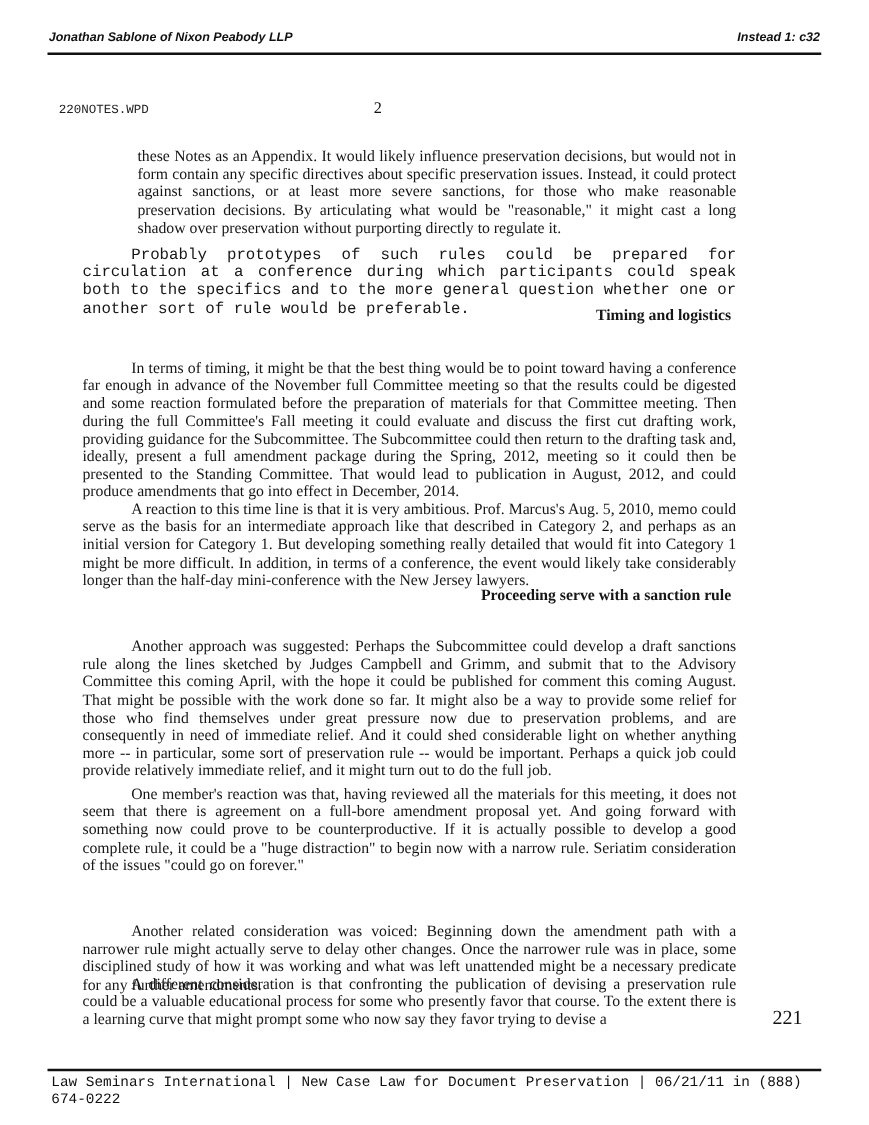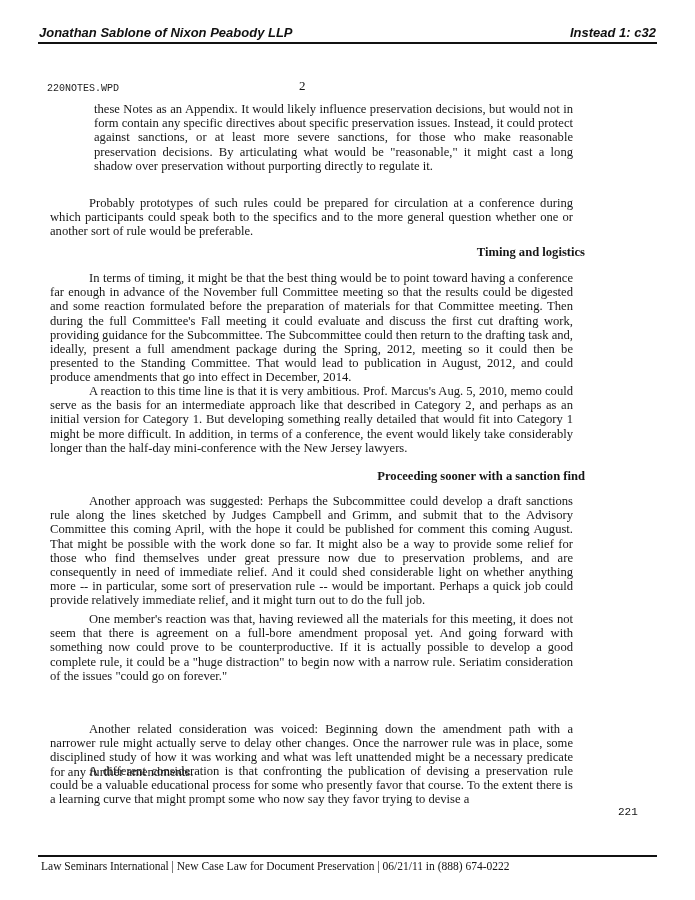--- a/index.html
+++ b/index.html
@@ -1,51 +1,51 @@
 <!DOCTYPE html>
 <html><head>
 <meta charset="utf-8">
 <style>
   html, body { margin: 0; padding: 0; background: #ffffff; }
   body { width: 695px; height: 900px; position: relative; overflow: hidden; color: #111; }
   .hdr { position: absolute; left: 38px; right: 38px; top: 24px; height: 18px;
          font-family: "Liberation Sans", sans-serif; font-weight: bold; font-style: italic;
-         font-size: 13px; border-bottom: 2px solid #111; }
+         font-size: 10px; border-bottom: 2px solid #111; }
   .hdr .l { position: absolute; left: 1px; top: 1px; }
   .hdr .r { position: absolute; right: 1px; top: 1px; }
   .fname { position: absolute; left: 47px; top: 83px; font-family: "Liberation Mono", monospace; font-size: 10px; color: #222; }
   .pgno { position: absolute; left: 299px; top: 78px; font-family: "Liberation Serif", serif; font-size: 13px; }
   .body { position: absolute; left: 56px; width: 517px; font-family: "Liberation Serif", serif;
           font-size: 12.6px; line-height: 14.2px; text-align: justify; color: #161616; }
-  .p { position: absolute; left: 0; width: 517px; margin: 0; }
+  .p { position: absolute; left: 0; width: 517px; margin: 16px; }
   .indent { text-indent: 39px; }
   .blk { left: 38px !important; width: 479px !important; }
   .head { position: absolute; left: 12px; width: 517px; text-align: right; font-weight: bold; }
-  .p221 { position: absolute; left: 618px; top: 806px; font-family: Liberation Mono, monospace; font-size: 11px; }
+  .p221 { position: absolute; left: 618px; top: 806px; font-family: Liberation Serif, serif; font-size: 16px; }
   .ftr { position: absolute; left: 38px; right: 38px; top: 855px; border-top: 2px solid #111;
-         font-family: Liberation Serif, serif; font-size: 11.5px; padding-top: 3px; padding-left: 3px; }
+         font-family: Liberation Mono, monospace; font-size: 11.5px; padding-top: 3px; padding-left: 3px; }
 </style>
 </head>
 <body>
 
 <div class="hdr">
   <span class="l">Jonathan Sablone of Nixon Peabody LLP</span>
   <span class="r">Instead 1: c32</span>
 </div>
 
 <div class="fname">220NOTES.WPD</div>
 <div class="pgno">2</div>
 
 <div class="body" style="top:0;">
   <p class="p blk" style="top:102px;">these Notes as an Appendix. It would likely influence preservation decisions, but would not in form contain any specific directives about specific preservation issues. Instead, it could protect against sanctions, or at least more severe sanctions, for those who make reasonable preservation decisions. By articulating what would be "reasonable," it might cast a long shadow over preservation without purporting directly to regulate it.</p>
-  <p class="p indent" style="top:196px; left:-6px; width:523px;">Probably prototypes of such rules could be prepared for circulation at a conference during which participants could speak both to the specifics and to the more general question whether one or another sort of rule would be preferable.</p>
+  <p class="p indent" style="top:181px; left:-6px; width:523px;font-family:Liberation Mono, monospace;">Probably prototypes of such rules could be prepared for circulation at a conference during which participants could speak both to the specifics and to the more general question whether one or another sort of rule would be preferable.</p>
   <div class="head" style="top:245px;">Timing and logistics</div>
   <p class="p indent" style="top:271px; left:-6px; width:523px;">In terms of timing, it might be that the best thing would be to point toward having a conference far enough in advance of the November full Committee meeting so that the results could be digested and some reaction formulated before the preparation of materials for that Committee meeting. Then during the full Committee's Fall meeting it could evaluate and discuss the first cut drafting work, providing guidance for the Subcommittee. The Subcommittee could then return to the drafting task and, ideally, present a full amendment package during the Spring, 2012, meeting so it could then be presented to the Standing Committee. That would lead to publication in August, 2012, and could produce amendments that go into effect in December, 2014.</p>
   <p class="p indent" style="top:384px; left:-6px; width:523px;">A reaction to this time line is that it is very ambitious. Prof. Marcus's Aug. 5, 2010, memo could serve as the basis for an intermediate approach like that described in Category 2, and perhaps as an initial version for Category 1. But developing something really detailed that would fit into Category 1 might be more difficult. In addition, in terms of a conference, the event would likely take considerably longer than the half-day mini-conference with the New Jersey lawyers.</p>
-  <div class="head" style="top:469px;">Proceeding sooner with a sanction find</div>
+  <div class="head" style="top:469px;">Proceeding serve with a sanction rule</div>
   <p class="p indent" style="top:494px; left:-6px; width:523px;">Another approach was suggested: Perhaps the Subcommittee could develop a draft sanctions rule along the lines sketched by Judges Campbell and Grimm, and submit that to the Advisory Committee this coming April, with the hope it could be published for comment this coming August. That might be possible with the work done so far. It might also be a way to provide some relief for those who find themselves under great pressure now due to preservation problems, and are consequently in need of immediate relief. And it could shed considerable light on whether anything more -- in particular, some sort of preservation rule -- would be important. Perhaps a quick job could provide relatively immediate relief, and it might turn out to do the full job.</p>
   <p class="p indent" style="top:612px; left:-6px; width:523px;">One member's reaction was that, having reviewed all the materials for this meeting, it does not seem that there is agreement on a full-bore amendment proposal yet. And going forward with something now could prove to be counterproductive. If it is actually possible to develop a good complete rule, it could be a "huge distraction" to begin now with a narrow rule. Seriatim consideration of the issues "could go on forever."</p>
   <p class="p indent" style="top:722px; left:-6px; width:523px;">Another related consideration was voiced: Beginning down the amendment path with a narrower rule might actually serve to delay other changes. Once the narrower rule was in place, some disciplined study of how it was working and what was left unattended might be a necessary predicate for any further amendments.</p>
   <p class="p indent" style="top:764px; left:-6px; width:523px;">A different consideration is that confronting the publication of devising a preservation rule could be a valuable educational process for some who presently favor that course. To the extent there is a learning curve that might prompt some who now say they favor trying to devise a</p>
 </div>
 
 <div class="p221">221</div>
 
 <div class="ftr">Law Seminars International | New Case Law for Document Preservation | 06/21/11 in (888) 674-0222</div>
 

